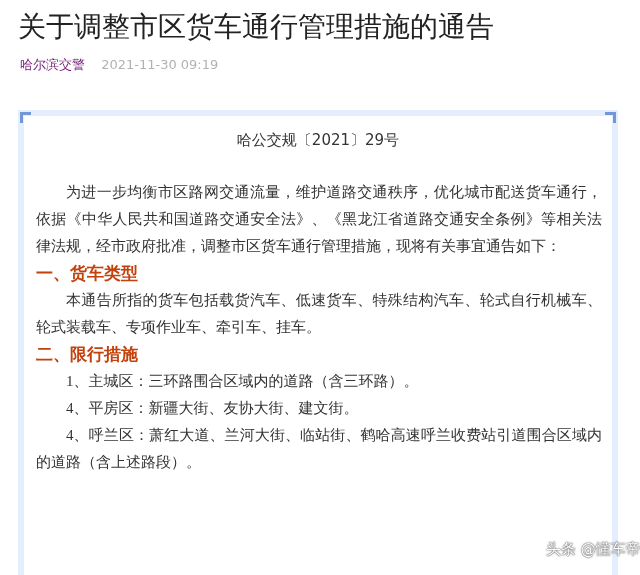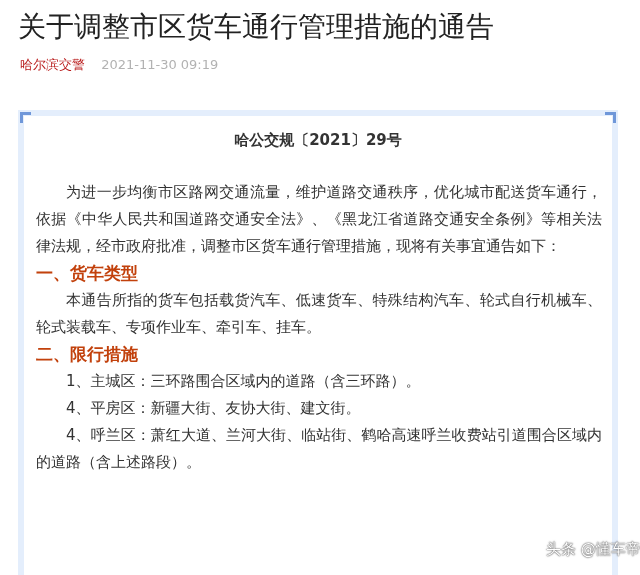--- a/index.html
+++ b/index.html
@@ -28,21 +28,21 @@
     }
     .meta {
       position: absolute;
       left: 20px;
       top: 56px;
       font-size: 13px;
       line-height: 18px;
       white-space: nowrap;
     }
     .meta .author {
-      color: #b91c1c;
+      color: #701a75;
       margin-right: 12px;
     }
     .meta .time {
       color: #b2b2b2;
     }
     .frame {
       position: absolute;
       left: 18px;
       top: 110px;
       width: 588px;
@@ -69,39 +69,40 @@
       border-right: 3px solid #6f97d9;
       border-top: 3px solid #6f97d9;
     }
     .doc-number {
       position: absolute;
       left: 0;
       right: 0;
       top: 14px;
       text-align: center;
       font-size: 15px;
-      font-weight: bold;
+      font-weight: normal;
       color: #333333;
       line-height: 20px;
     }
     .doc-body {
       position: absolute;
       left: 12px;
       top: 63px;
       width: 566px;
       font-size: 15px;
       line-height: 27px;
       color: #333333;
     }
     .doc-body p {
       margin: 0;
       text-align: justify;
     }
     .doc-body p.indent {
       text-indent: 2em;
+      font-family: Liberation Serif, serif;
     }
     .doc-body h3 {
       margin: 0;
       font-size: 17px;
       font-weight: bold;
       line-height: 27px;
       color: #c2410c;
     }
     .watermark {
       position: absolute;

